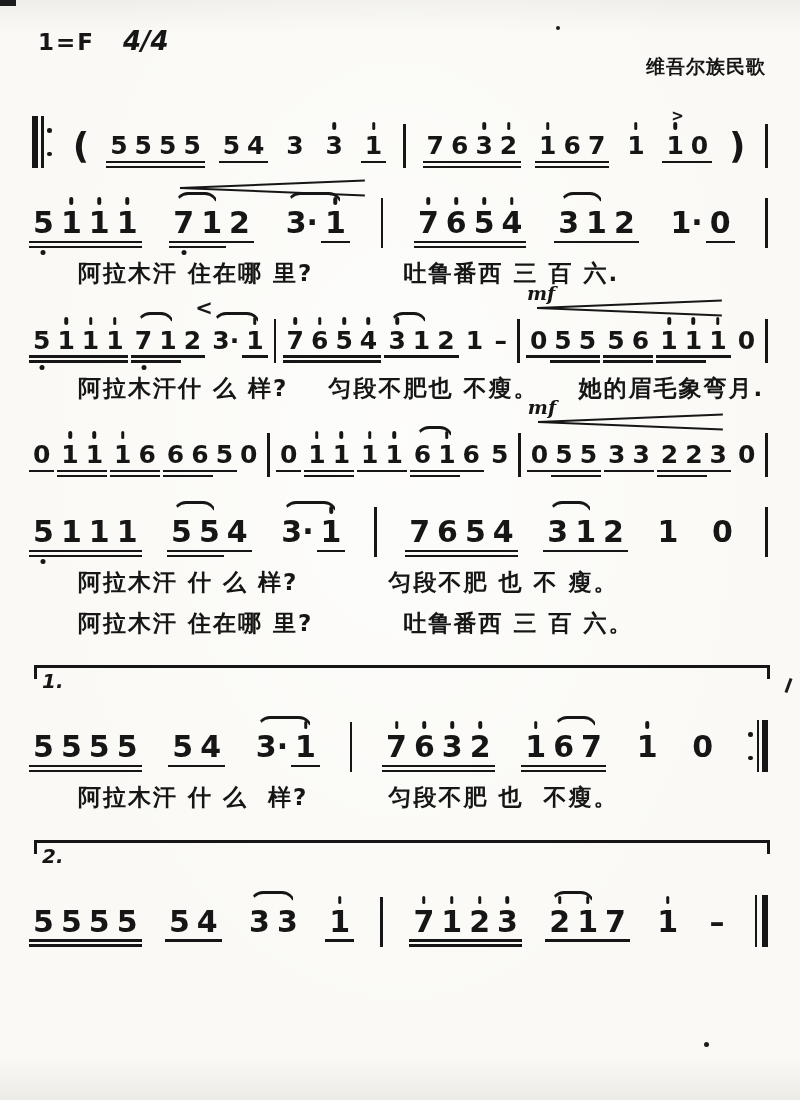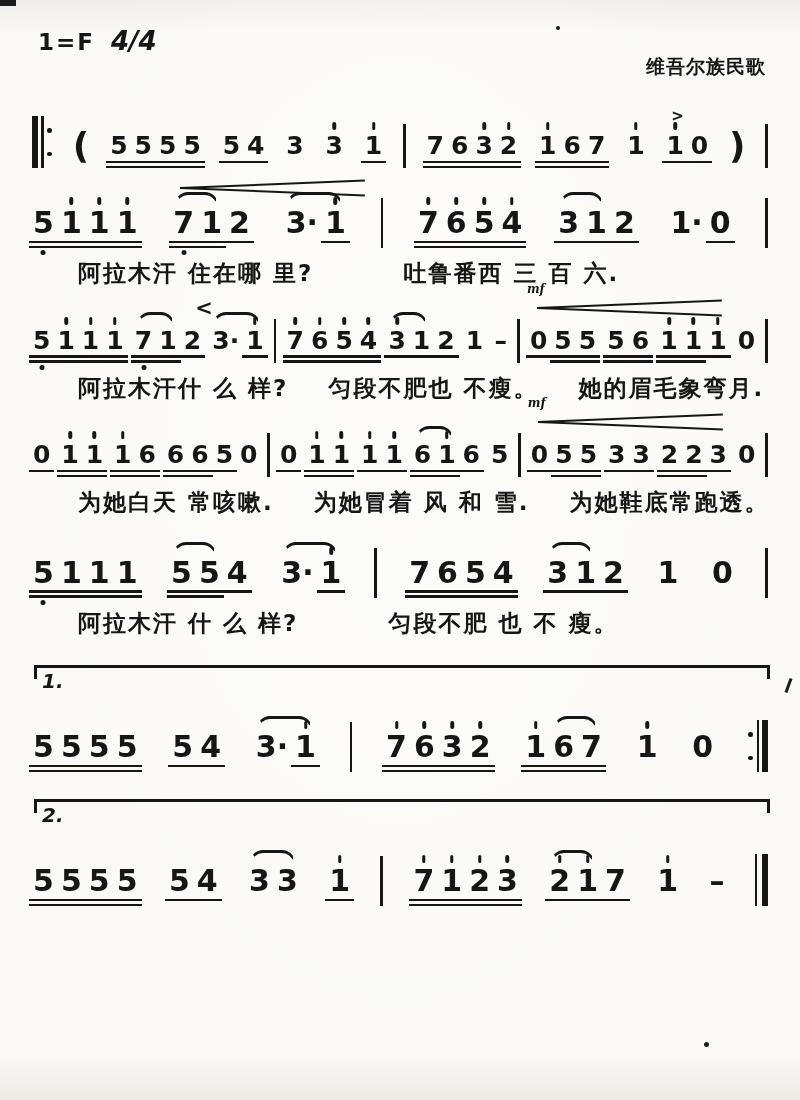--- a/index.html
+++ b/index.html
@@ -7,21 +7,21 @@
   body{font-family:"DejaVu Sans",sans-serif;color:var(--ink);}
   .page{position:relative;width:800px;height:1100px;box-sizing:border-box;
     padding:0 26px 0 30px;overflow:hidden;
     background:
       radial-gradient(ellipse at 50% 40%, rgba(255,255,255,.6), rgba(0,0,0,0) 70%),
       linear-gradient(180deg,#efeeea 0,#faf9f5 3%,#faf9f5 96%,#ecebe6 100%);
     background-color:var(--paper);}
   
   .header{position:relative;height:92px;}
   .keytime{position:absolute;left:8px;top:26px;font-size:23px;font-weight:700;letter-spacing:2px;}
-  .timesig{font-style:italic;font-size:26px;margin-left:16px;letter-spacing:0;}
+  .timesig{font-style:italic;font-size:26px;margin-left:28px;letter-spacing:0;}
   .page-title{position:absolute;left:50%;transform:translateX(-50%);top:40px;
     font-size:44px;font-weight:900;letter-spacing:20px;white-space:nowrap;}
   .attribution{position:absolute;right:8px;top:54px;font-size:19px;font-weight:700;letter-spacing:1px;white-space:nowrap;margin-left:11px;}
   
   .music-line{display:flex;justify-content:space-between;align-items:flex-end;
     padding:24px 6px 16px 2px;white-space:nowrap;}
   .grp{display:inline-flex;gap:5px;position:relative;align-items:flex-end;}
   .note{position:relative;font-size:30px;line-height:1;font-weight:700;padding:0 1px;}
   .dense .note{font-size:25px;}
   .u1::before,.u2::before{content:"";position:absolute;left:-3px;right:-3px;bottom:-5px;height:2.5px;background:var(--ink);}
@@ -29,21 +29,21 @@
   .da{position:absolute;top:-11px;left:50%;transform:translateX(-50%);width:3.5px;height:8px;border-radius:2px;background:var(--ink);}
   .db{position:absolute;bottom:-17px;left:50%;transform:translateX(-50%);width:5px;height:5px;border-radius:50%;background:var(--ink);}
   .acc{position:absolute;top:-24px;left:30%;font-size:15px;font-weight:900;font-style:normal;}
   .slur{position:absolute;top:-16px;height:13px;box-sizing:border-box;
     border:2px solid transparent;border-top:3px solid var(--ink);
     border-radius:100px 100px 0 0;}
   .hp{position:absolute;top:-26px;left:8px;width:185px;height:10px;pointer-events:none;}
   .hp::before,.hp::after{content:"";position:absolute;left:0;top:50%;width:100%;height:2.2px;background:var(--ink);transform-origin:left center;}
   .hp::before{transform:rotate(-2.3deg);}
   .hp::after{transform:rotate(2.3deg);}
-  .dyn{position:absolute;top:-46px;left:-2px;font-size:12px;font-style:italic;font-weight:700;
+  .dyn{position:absolute;top:-46px;left:-2px;font-size:19px;font-style:italic;font-weight:700;
     font-family:"DejaVu Serif",serif;}
   .dyn.wedge{top:-32px;left:-16px;font-size:21px;font-style:normal;font-family:"DejaVu Sans",sans-serif;}
   .bar{width:2.6px;height:50px;background:var(--ink);margin-bottom:-10px;}
   .dense .bar{height:44px;}
   .paren{font-size:36px;font-weight:700;line-height:1;margin-bottom:-6px;}
   .rs,.re,.fin{position:relative;width:21px;height:52px;margin-bottom:-10px;}
   .rs::before{content:"";position:absolute;left:0;top:0;bottom:0;width:6px;background:var(--ink);}
   .rs::after{content:"";position:absolute;left:9px;top:0;bottom:0;width:2.5px;background:var(--ink);}
   .rs .rdots{position:absolute;left:15px;top:6px;bottom:6px;width:5px;}
   .re::before{content:"";position:absolute;right:0;top:0;bottom:0;width:6px;background:var(--ink);}
@@ -286,21 +286,20 @@
         <span class="grp">
           <span class="note u2">2</span>
           <span class="note u2">2</span>
           <span class="note u1">3</span>
         </span>
         <span class="grp">
           <span class="note">0</span>
         </span>
         <span class="bar"></span>
       </div>
-      <div class="lyric-line">为她白天 常咳嗽.    为她冒着 风 和 雪.    为她鞋底常跑透。</div>
       <div class="music-line">
         <span class="grp">
           <span class="note u2">5<i class="db"></i></span>
           <span class="note u2">1</span>
           <span class="note u2">1</span>
           <span class="note u2">1</span>
         </span>
         <span class="grp">
           <i class="slur" style="left: 4%; width: 54.6667%;"></i>
           <span class="note u2">5</span>
@@ -327,20 +326,21 @@
         </span>
         <span class="grp">
           <span class="note">1</span>
         </span>
         <span class="grp">
           <span class="note">0</span>
         </span>
         <span class="bar"></span>
       </div>
       <div class="lyric-line">阿拉木汗 什 么 样?         匀段不肥 也 不 瘦。</div>
+      <div class="lyric-line">阿拉木汗 住在哪 里?         吐鲁番西 三 百 六。</div>
       <div class="volta-row">
         <i class="volta-line"></i>
         <span class="volta-label">1.</span>
       </div>
       <div class="music-line">
         <span class="grp">
           <span class="note u2">5</span>
           <span class="note u2">5</span>
           <span class="note u2">5</span>
           <span class="note u2">5</span>
@@ -370,20 +370,21 @@
         <span class="grp">
           <span class="note">1<i class="da"></i></span>
         </span>
         <span class="grp">
           <span class="note">0</span>
         </span>
         <span class="re">
           <i class="rdots"></i>
         </span>
       </div>
+      <div class="lyric-line">阿拉木汗 什 么  样?        匀段不肥 也  不瘦。</div>
       <div class="volta-row">
         <i class="volta-line"></i>
         <span class="volta-label">2.</span>
       </div>
       <div class="music-line">
         <span class="grp">
           <span class="note u2">5</span>
           <span class="note u2">5</span>
           <span class="note u2">5</span>
           <span class="note u2">5</span>

